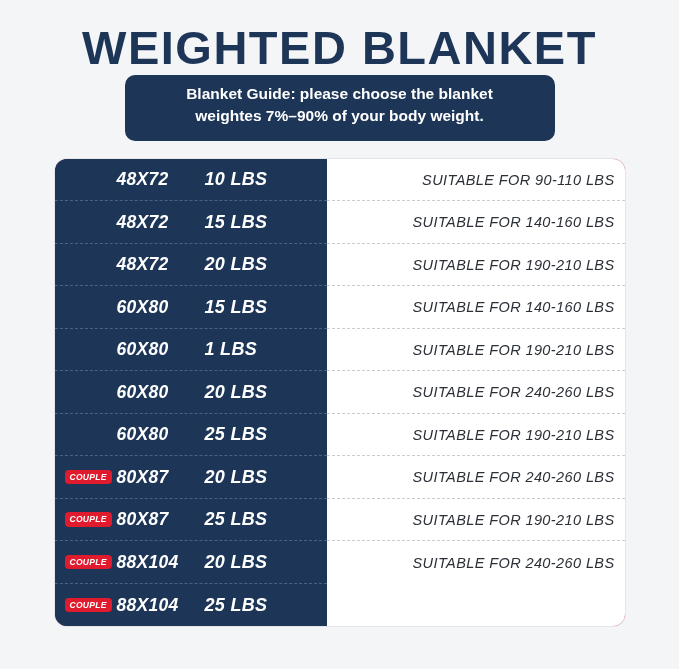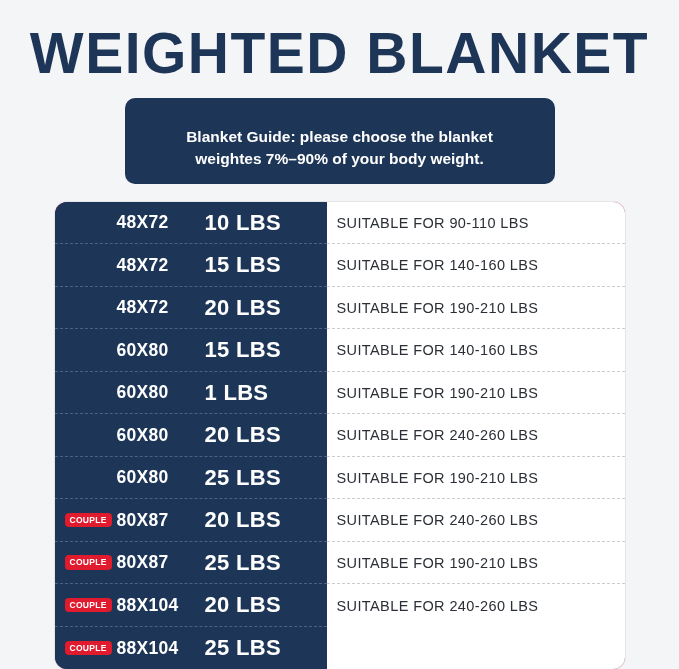--- a/index.html
+++ b/index.html
@@ -14,48 +14,49 @@
     overflow: hidden;
     position: relative;
   }
   #page {
     position: absolute;
     inset: 0;
     background: #f4f5f7;
   }
   .title {
     text-align: center;
-    font-size: 57px;
+    font-size: 47px;
     font-weight: bold;
     letter-spacing: 1.5px;
     color: #1d3557;
     margin-top: 20px;
     font-family: "Liberation Sans", sans-serif;
   }
   .guide-box {
     width: 430px;
-    margin: 12px auto 0 auto;
+    margin: 0 auto 0 auto;
     background: #1d3557;
     color: #ffffff;
     border-radius: 10px;
-    padding: 28px 18px 13px 18px;
+    padding: 8px 18px 13px 18px;
     box-sizing: border-box;
     text-align: center;
     font-size: 15.5px;
     font-weight: bold;
     line-height: 1.45;
   }
   .table-wrap {
     width: 570px;
     margin: 18px auto 0 auto;
     border-radius: 12px;
     overflow: hidden;
     display: flex;
     background: #be185d;
     box-shadow: 0 0 0 1px #e3e5e9;
+    font-style: italic;
   }
   .col-left {
     width: 272px;
     background: #1d3557;
     flex: 0 0 272px;
   }
   .col-right {
     flex: 1 1 auto;
     background: #ffffff;
   }
@@ -65,21 +66,21 @@
     align-items: center;
     box-sizing: border-box;
   }
   .col-left .row {
     border-bottom: 1px dashed #4d6283;
     padding-left: 10px;
   }
   .col-left .row:last-child { border-bottom: none; }
   .col-right .row {
     border-bottom: 1px dashed #c9ccd2;
-    justify-content: flex-start;
+    justify-content: flex-end;
     padding: 0 10px;
   }
   .col-right .row:last-child { border-bottom: none; }
 
   .badge {
     background: #e01b2e;
     color: #ffffff;
     font-size: 8.5px;
     font-weight: bold;
     border-radius: 4px;
@@ -100,21 +101,21 @@
   .size {
     color: #ffffff;
     font-size: 17.5px;
     font-weight: bold;
     letter-spacing: 0.3px;
     width: 88px;
     flex: 0 0 88px;
   }
   .weight {
     color: #ffffff;
-    font-size: 22px;
+    font-size: 18px;
     font-weight: bold;
     letter-spacing: 0.3px;
   }
   .suitable {
     color: #2b2f36;
     font-size: 14.5px;
     letter-spacing: 0.4px;
     white-space: nowrap;
   }
 </style>

